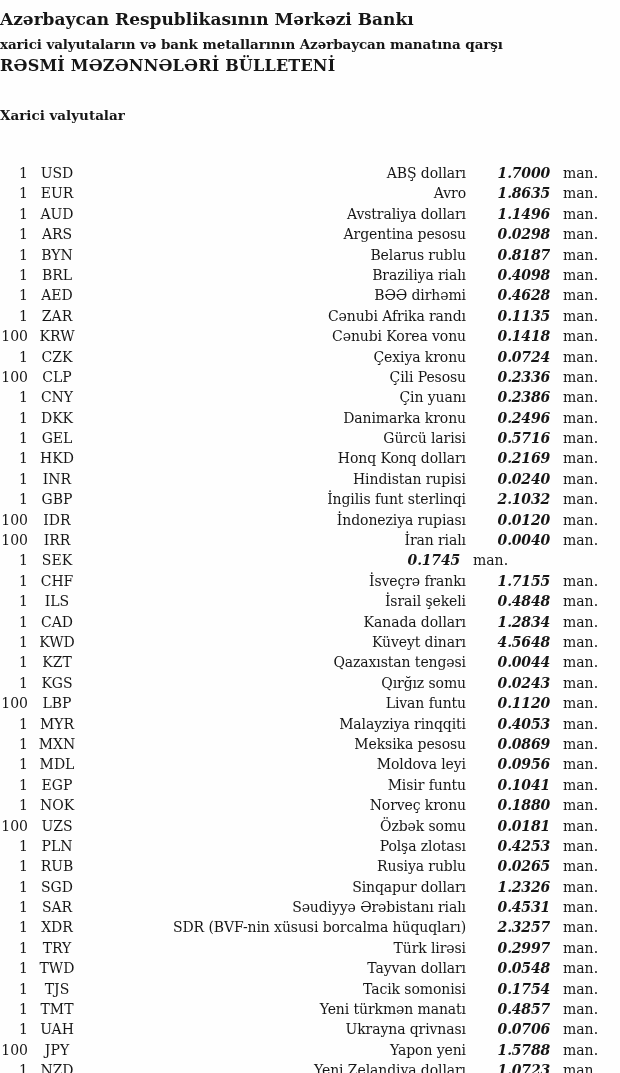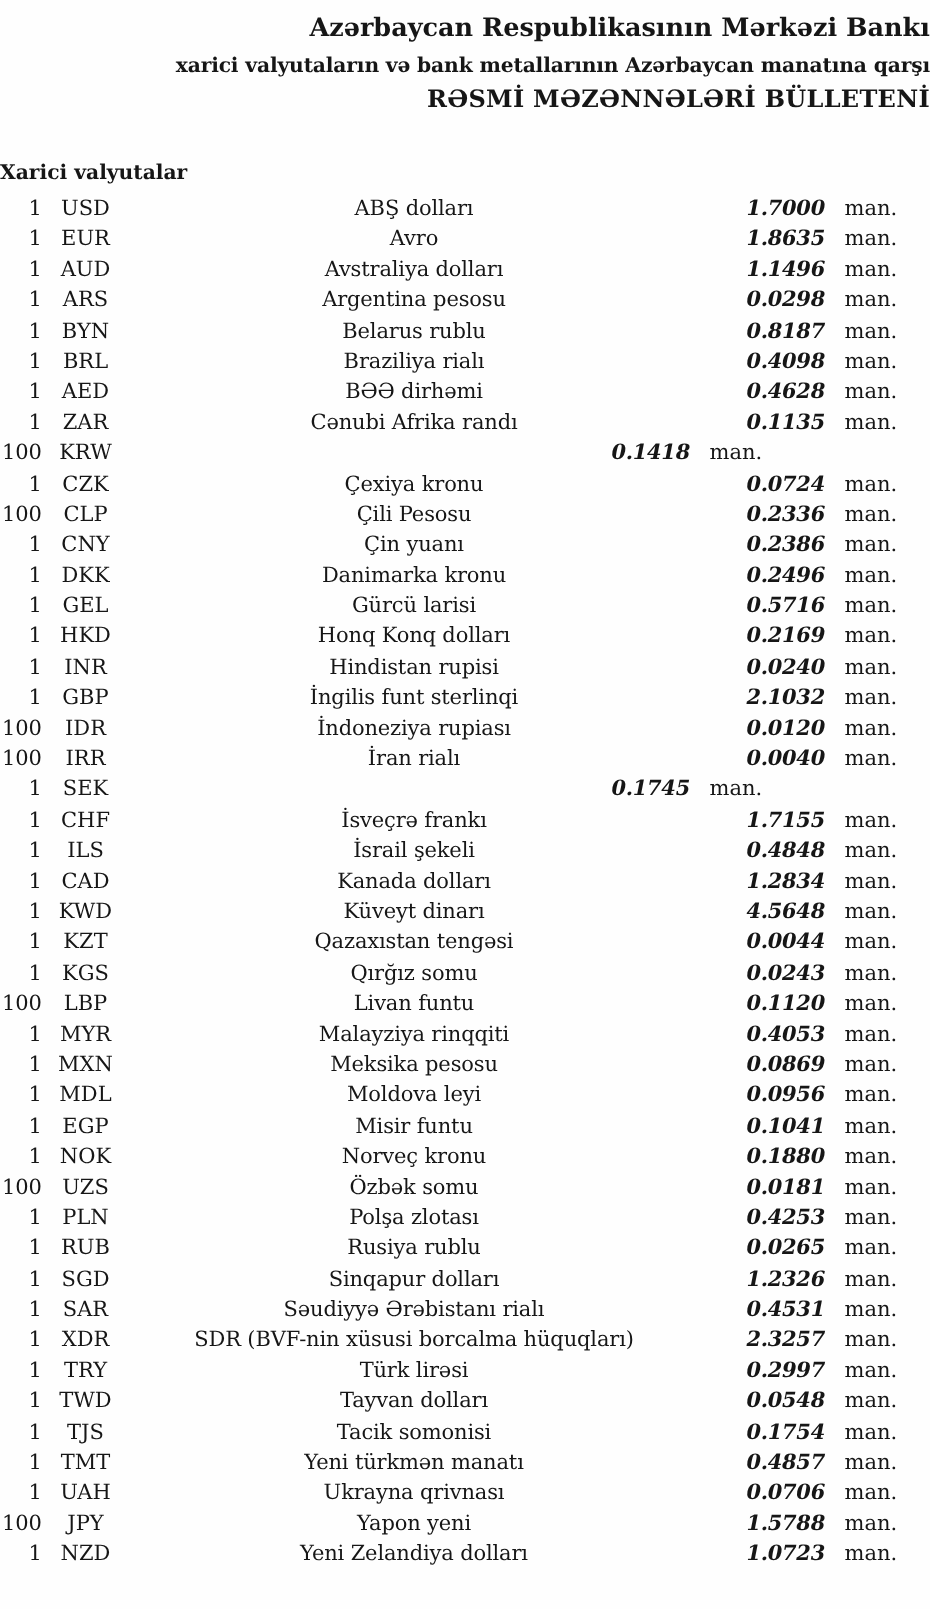--- a/index.html
+++ b/index.html
@@ -10,21 +10,21 @@
     font-family: "DejaVu Serif", "Liberation Serif", serif;
     color: #161616;
     overflow: hidden;
   }
   .page {
     width: 620px;
     height: 1073px;
     background: #fefefe;
     padding-top: 6px;
   }
-  .doc-header { text-align: right; margin-left: 48px; }
+  .doc-header { text-align: left; }
   .bank-name {
     font-size: 17px;
     font-weight: bold;
     line-height: 27px;
   }
   .hdr-line {
     font-size: 13.5px;
     font-weight: bold;
     line-height: 22px;
     letter-spacing: -0.1px;
@@ -54,31 +54,32 @@
     font-size: 14px;
   }
   .cell-qty {
     text-align: right;
     padding-right: 2px;
   }
   .cell-code {
     text-align: center;
   }
   .cell-name {
-    text-align: center;
+    text-align: right;
     padding-left: 2px;
     white-space: nowrap;
     letter-spacing: -0.1px;
   }
   .cell-rate {
     text-align: right;
     font-weight: bold;
     font-style: italic;
     padding-right: 6px;
     letter-spacing: -0.2px;
+    margin-top: 34px;
   }
   .cell-unit {
     text-align: left;
     padding-left: 7px;
   }
 </style>
 </head>
 <body>
 
 <div class="page">
@@ -152,20 +153,21 @@
     <span class="cell-qty">1</span>
     <span class="cell-code">ZAR</span>
     <span class="cell-name">Cənubi Afrika randı</span>
     <span class="cell-rate">0.1135</span>
     <span class="cell-unit">man.</span>
   </div>
 
   <div class="rate-row">
     <span class="cell-qty">100</span>
     <span class="cell-code">KRW</span>
+    <span class="cell-name">Cənubi Korea vonu</span>
     <span class="cell-rate">0.1418</span>
     <span class="cell-unit">man.</span>
   </div>
 
   <div class="rate-row">
     <span class="cell-qty">1</span>
     <span class="cell-code">CZK</span>
     <span class="cell-name">Çexiya kronu</span>
     <span class="cell-rate">0.0724</span>
     <span class="cell-unit">man.</span>

